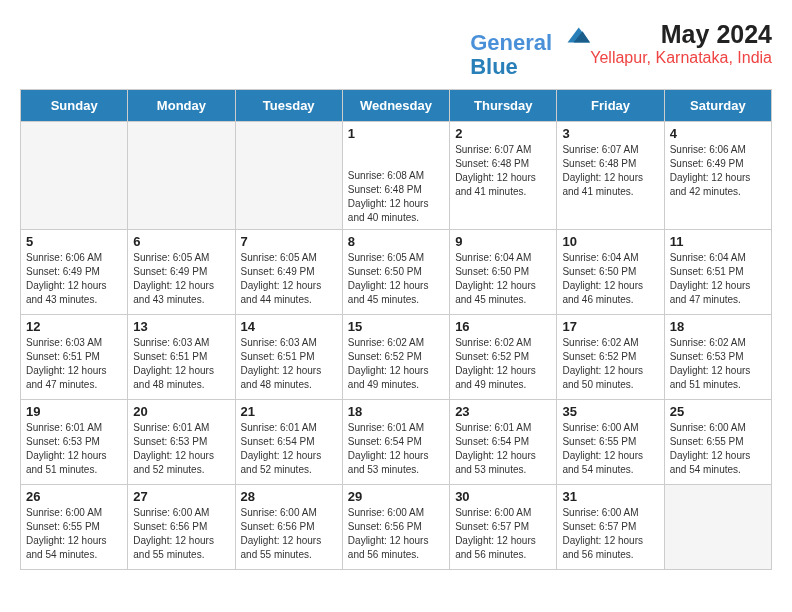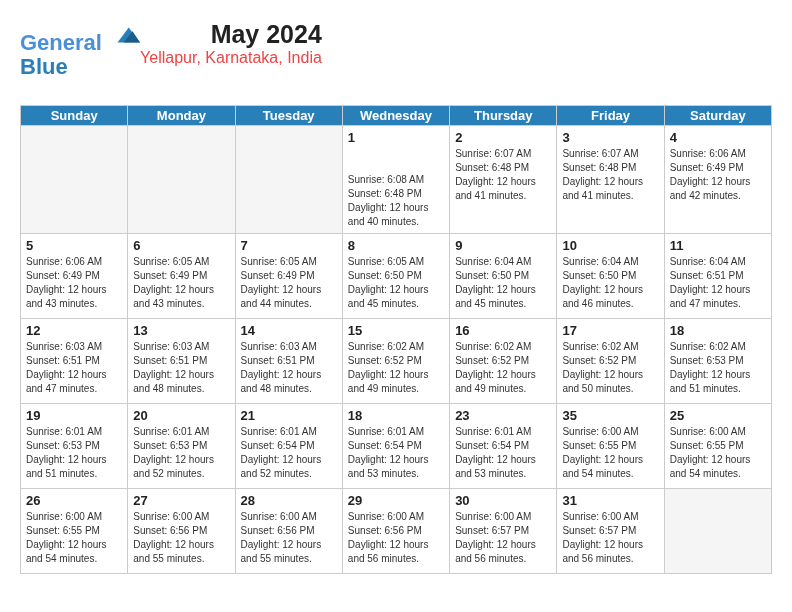--- a/index.html
+++ b/index.html
@@ -5,23 +5,23 @@
     * { box-sizing: border-box; margin: 0; padding: 0; }
     body {
       font-family: Arial, sans-serif;
       background: #fff;
       width: 792px;
       min-height: 612px;
       padding: 20px;
     }
     .header {
       display: flex;
-      justify-content: flex-start;
+      justify-content: flex-end;
       align-items: flex-start;
-      margin-bottom: 26px;
+      margin-bottom: 10px;
     }
     .logo {
       display: flex;
       align-items: center;
     }
     .logo-text {
       font-size: 22px;
       font-weight: bold;
       color: #003366;
       line-height: 1.1;
@@ -48,21 +48,21 @@
     }
     .calendar {
       width: 100%;
       border-collapse: collapse;
       table-layout: fixed;
     }
     .calendar thead tr th {
       background-color: #2980b9;
       color: #fff;
       text-align: center;
-      padding: 2px 4px;
+      padding: 8px 4px;
       font-size: 13px;
       border: 1px solid #ccc;
     }
     .calendar tbody tr td {
       border: 1px solid #ccc;
       vertical-align: top;
       padding: 4px 5px;
       font-size: 10.5px;
       color: #222;
       height: 85px;

